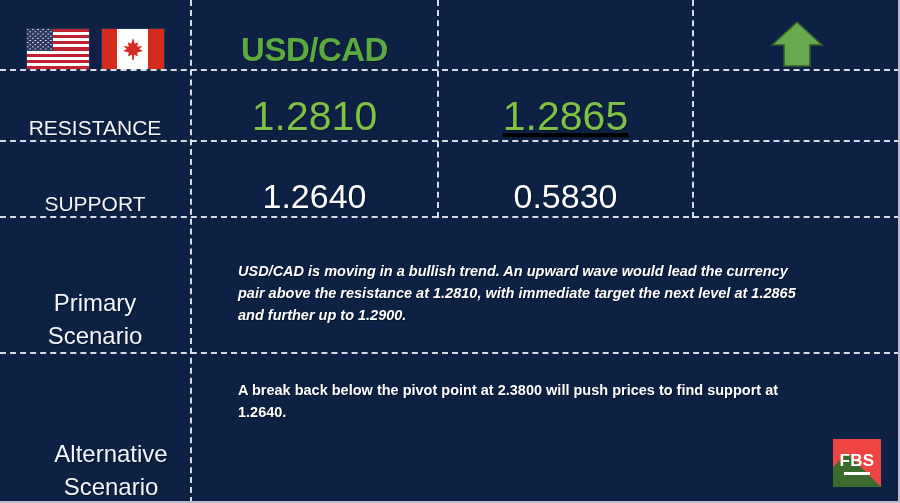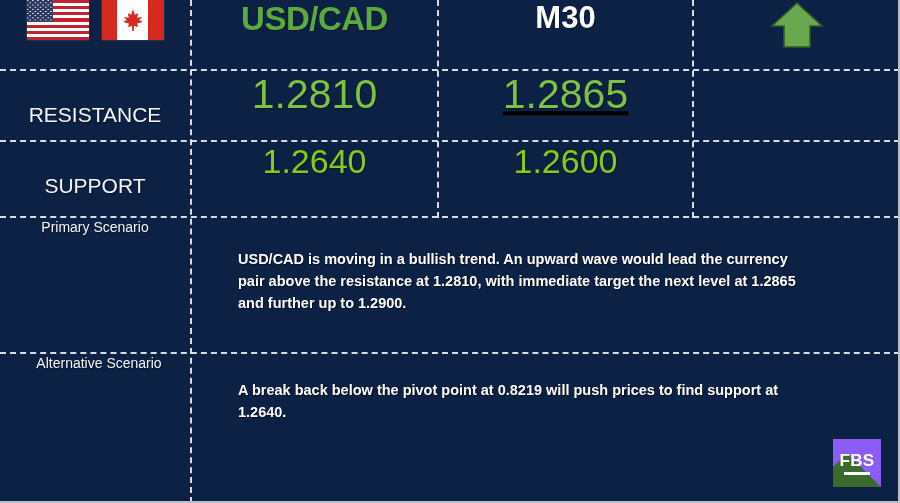--- a/index.html
+++ b/index.html
@@ -39,21 +39,21 @@
     top: 0;
     width: 0;
     border-left: 2px dashed #e8ecf3;
     opacity: .92;
   }
 
   
   .cell {
     position: absolute;
     display: flex;
-    align-items: flex-start;
+    align-items: flex-end;
     justify-content: center;
     box-sizing: border-box;
   }
 
   
   .flags {
     gap: 13px;
   }
   .flag {
     width: 62px;
@@ -125,29 +125,29 @@
     font-size: 21px;
     text-shadow: 1px 1px 1px rgba(0,0,0,.45);
     margin-top: 32px;
   }
   .val-res {
     color: #7dc242;
     font-size: 41px;
     text-shadow: 1px 1px 1px rgba(0,0,0,.35);
   }
   .val-sup {
-    color: #84cc16;
+    color: #ffffff;
     font-size: 34px;
     text-shadow: 1px 1px 1px rgba(0,0,0,.35);
   }
 
   
   .scen-label {
     color: #f2f5fa;
-    font-size: 14px;
+    font-size: 24px;
     line-height: 1.35;
     text-align: center;
     text-shadow: 1px 1px 1px rgba(0,0,0,.45);
     padding: 0 8px;
   }
   .scen-body {
     position: absolute;
     color: #ffffff;
     font-size: 14.5px;
     font-weight: bold;
@@ -155,21 +155,21 @@
     text-shadow: 1px 1px 1px rgba(0,0,0,.5);
   }
 
   
   #fbs-logo {
     position: absolute;
     right: 17px;
     bottom: 14px;
     width: 48px;
     height: 48px;
-    background: #8b5cf6;
+    background: #ef4444;
     overflow: hidden;
   }
   #fbs-logo .shade {
     position: absolute;
     left: 14px;
     top: 14px;
     width: 72px;
     height: 72px;
     background: #3b6b2c;
     transform: rotate(45deg);
@@ -221,23 +221,20 @@
       <svg class="leaf" viewBox="0 0 100 100">
         <path fill="#d52b1e" d="M50 8 L57 30 L70 24 L66 41 L86 38 L74 50 L88 58 L66 63 L69 78 L54 72 L53 92 L47 92 L46 72 L31 78 L34 63 L12 58 L26 50 L14 38 L34 41 L30 24 L43 30 Z"></path>
       </svg>
     </div>
   </div>
 
   <div class="cell" style="left:192px; top:0; width:245px; height:69px;">
     <span class="pair-title">USD/CAD</span>
   </div>
 
-  <div class="cell" style="left:439px; top:0; width:253px; height:69px;">
-    <span class="tf-title">M30</span>
-  </div>
 
   <div class="cell" style="left:694px; top:0; width:206px; height:69px;">
     <svg class="arrow-up" viewBox="0 0 56 50">
       <polygon points="28,3 53,26 41,26 41,47 15,47 15,26 3,26" fill="#6aa84f" stroke="#2f5c2a" stroke-width="1.6"></polygon>
     </svg>
   </div>
 
   <div class="cell" style="left:0; top:71px; width:190px; height:69px;">
     <span class="row-label">RESISTANCE</span>
   </div>
@@ -248,32 +245,32 @@
     <span class="val-res">1.2865</span>
   </div>
 
   <div class="cell" style="left:0; top:142px; width:190px; height:74px;">
     <span class="row-label">SUPPORT</span>
   </div>
   <div class="cell" style="left:192px; top:142px; width:245px; height:74px;">
     <span class="val-sup">1.2640</span>
   </div>
   <div class="cell" style="left:439px; top:142px; width:253px; height:74px;">
-    <span class="val-sup">1.2600</span>
+    <span class="val-sup">0.5830</span>
   </div>
 
   <div class="cell" style="left:0; top:218px; width:190px; height:134px;">
     <span class="scen-label">Primary Scenario</span>
   </div>
-  <div class="scen-body" style="left:238px; top:248px; width:575px;">USD/CAD is moving in a bullish trend. An upward wave would lead the currency pair above the resistance at 1.2810, with immediate target the next level at 1.2865 and further up to 1.2900.</div>
-
-  <div class="cell" style="left:4px; top:354px; width:190px; height:149px;">
+  <div class="scen-body" style="left:238px; top:260px; width:575px;font-style:italic;">USD/CAD is moving in a bullish trend. An upward wave would lead the currency pair above the resistance at 1.2810, with immediate target the next level at 1.2865 and further up to 1.2900.</div>
+
+  <div class="cell" style="left:16px; top:354px; width:190px; height:149px;">
     <span class="scen-label">Alternative Scenario</span>
   </div>
-  <div class="scen-body" style="left:238px; top:379px; width:550px;">A break back below the pivot point at 0.8219 will push prices to find support at 1.2640.</div>
+  <div class="scen-body" style="left:238px; top:379px; width:550px;">A break back below the pivot point at 2.3800 will push prices to find support at 1.2640.</div>
 
   <div id="fbs-logo">
     <div class="shade"></div>
     <div class="mark">
       <span>FBS</span>
       <div class="bar"></div>
     </div>
   </div>
 
 </div>

